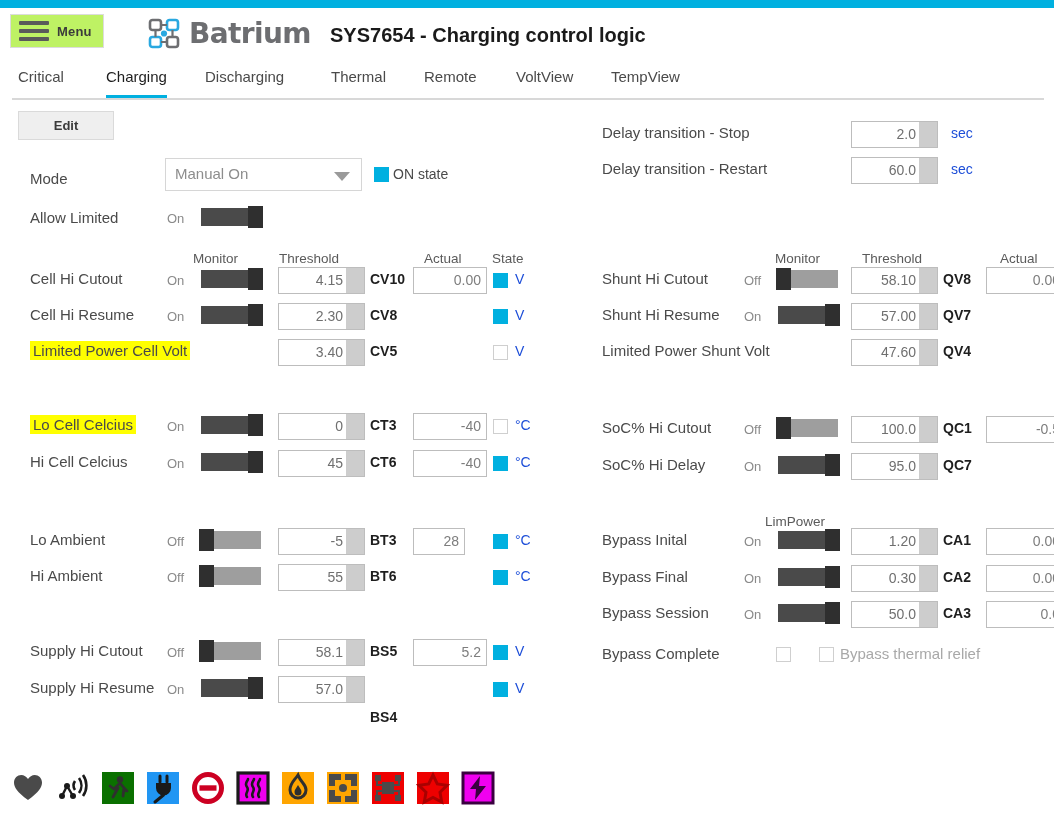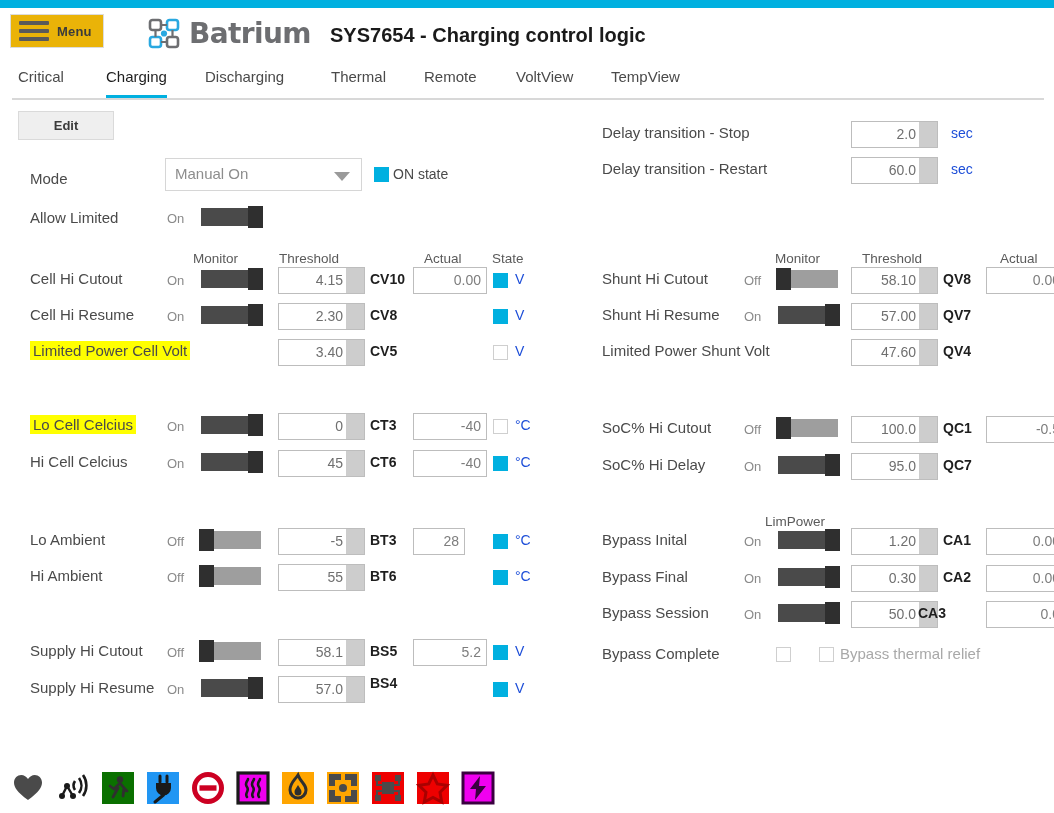--- a/index.html
+++ b/index.html
@@ -12,21 +12,21 @@
   }
   .app{position:relative;width:1054px;height:813px;}
 
   
   .accent-strip{position:absolute;left:0;top:0;width:1054px;height:8px;background:#00b0e0;}
 
   
   .header{position:absolute;left:0;top:8px;width:1054px;height:52px;background:#ffffff;}
   .menu-btn{
     position:absolute;left:10px;top:6px;width:94px;height:34px;
-    background:#eab308;border:1px solid #dcdcdc;
+    background:#bef264;border:1px solid #dcdcdc;
     display:flex;align-items:center;gap:8px;padding-left:8px;box-sizing:border-box;
     cursor:pointer;
   }
   .hamburger{display:flex;flex-direction:column;gap:4px;width:30px;}
   .hamburger i{display:block;height:4px;background:#5a5a5a;border-radius:1px;}
   .menu-label{font-size:13px;font-weight:bold;color:#3b3b3b;letter-spacing:.2px;}
 
   .logo-wrap{position:absolute;left:148px;top:9px;display:flex;align-items:center;gap:7px;}
   .logo-mark{width:34px;height:32px;}
   .logo-text{font-size:28px;font-weight:bold;color:#6d6e71;letter-spacing:-0.6px;font-family:"DejaVu Sans",sans-serif;}
@@ -278,21 +278,21 @@
       <div class="lbl" style="left: 30px; top: 679px;">Supply Hi Resume</div>
       <div class="onoff" style="left: 167px; top: 682px;">On</div>
       <div class="sw on" style="left: 199px; top: 677px;">
         <div class="track"></div>
         <div class="thumb"></div>
       </div>
       <div class="spin" style="left: 278px; top: 676px;">
         <div class="sval">57.0</div>
         <div class="sbtn"></div>
       </div>
-      <div class="code" style="left: 370px; top: 675px;">BS4</div>
+      <div class="code" style="left: 370px; top: 709px;">BS4</div>
       <div class="cbx on" style="left: 493px; top: 682px;"></div>
       <div class="unit" style="left: 515px; top: 680px;">V</div>
       <div class="lbl" style="left: 602px; top: 124px;">Delay transition - Stop</div>
       <div class="spin" style="left: 851px; top: 121px;">
         <div class="sval">2.0</div>
         <div class="sbtn"></div>
       </div>
       <div class="unit" style="left: 951px; top: 125px;">sec</div>
       <div class="lbl" style="left: 602px; top: 160px;">Delay transition - Restart</div>
       <div class="spin" style="left: 851px; top: 157px;">
@@ -391,21 +391,21 @@
       <div class="lbl" style="left: 602px; top: 604px;">Bypass Session</div>
       <div class="onoff" style="left: 744px; top: 607px;">On</div>
       <div class="sw on" style="left: 776px; top: 602px;">
         <div class="track"></div>
         <div class="thumb"></div>
       </div>
       <div class="spin" style="left: 851px; top: 601px;">
         <div class="sval">50.0</div>
         <div class="sbtn"></div>
       </div>
-      <div class="code" style="left: 918px; top: 605px;">CA3</div>
+      <div class="code" style="left: 943px; top: 605px;">CA3</div>
       <div class="ro" style="width: 80px; left: 986px; top: 601px;">
         <div class="rval">0.0</div>
       </div>
       <div class="lbl" style="left: 602px; top: 645px;">Bypass Complete</div>
       <div class="cbx empty" style="left: 776px; top: 647px;"></div>
       <div class="cbx empty" style="left: 819px; top: 647px;"></div>
       <div class="lbl" style="left: 840px; top: 645px; color: rgb(168, 168, 168);">Bypass thermal relief</div>
     </div>
 
   <div class="statusbar" id="statusbar">

